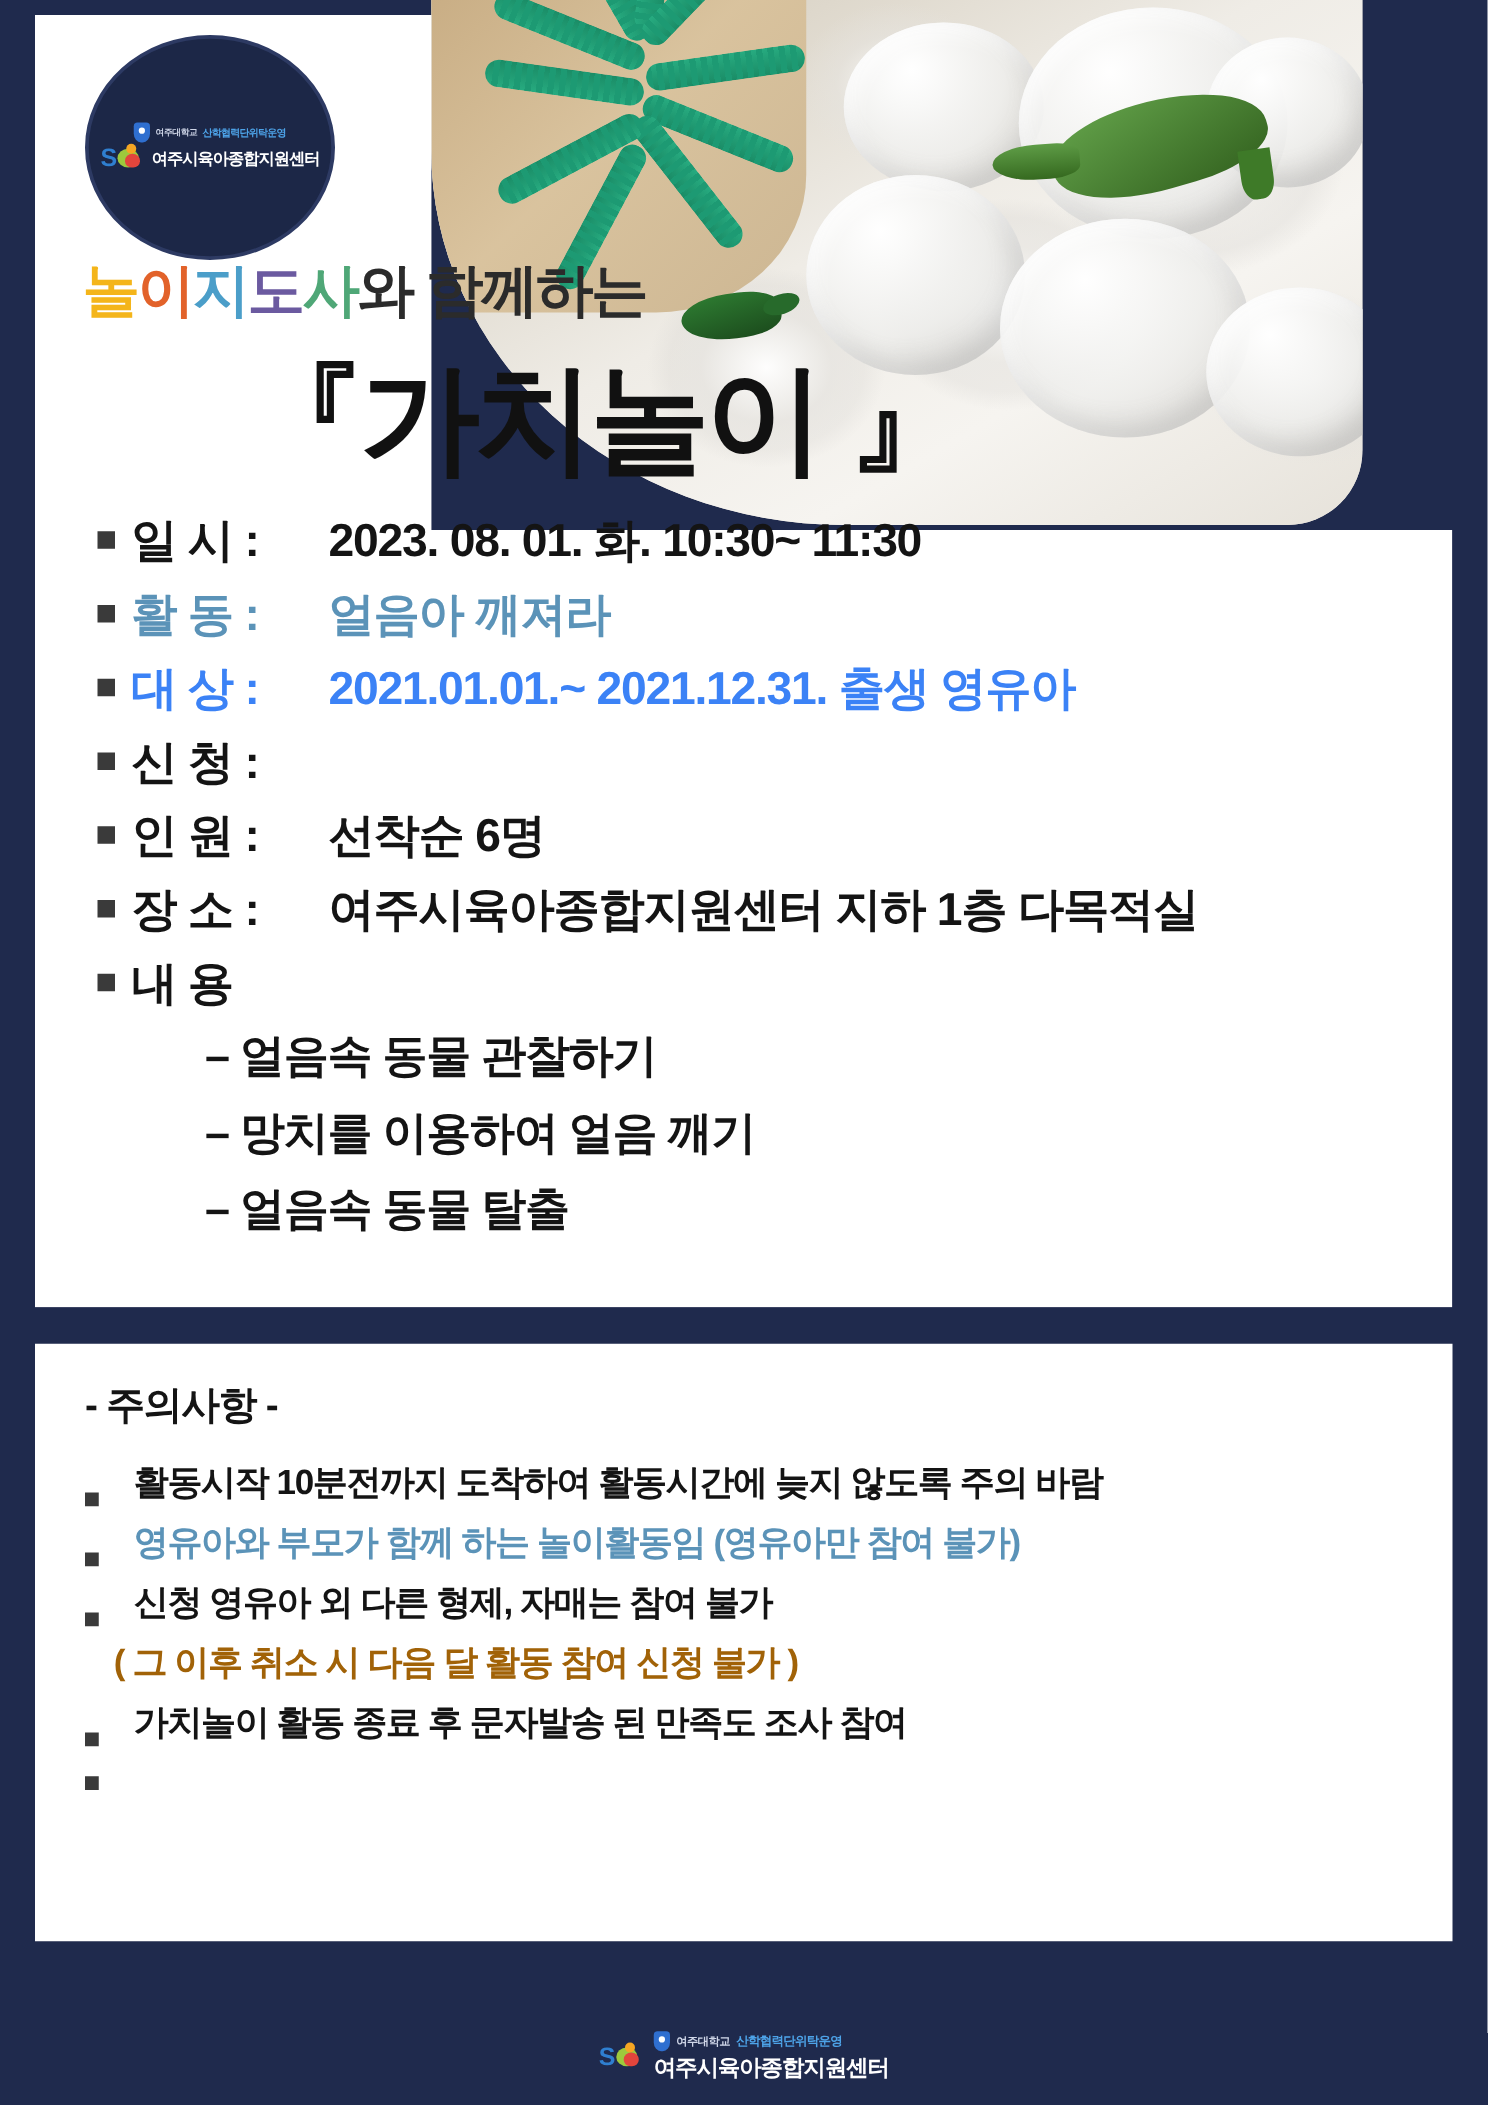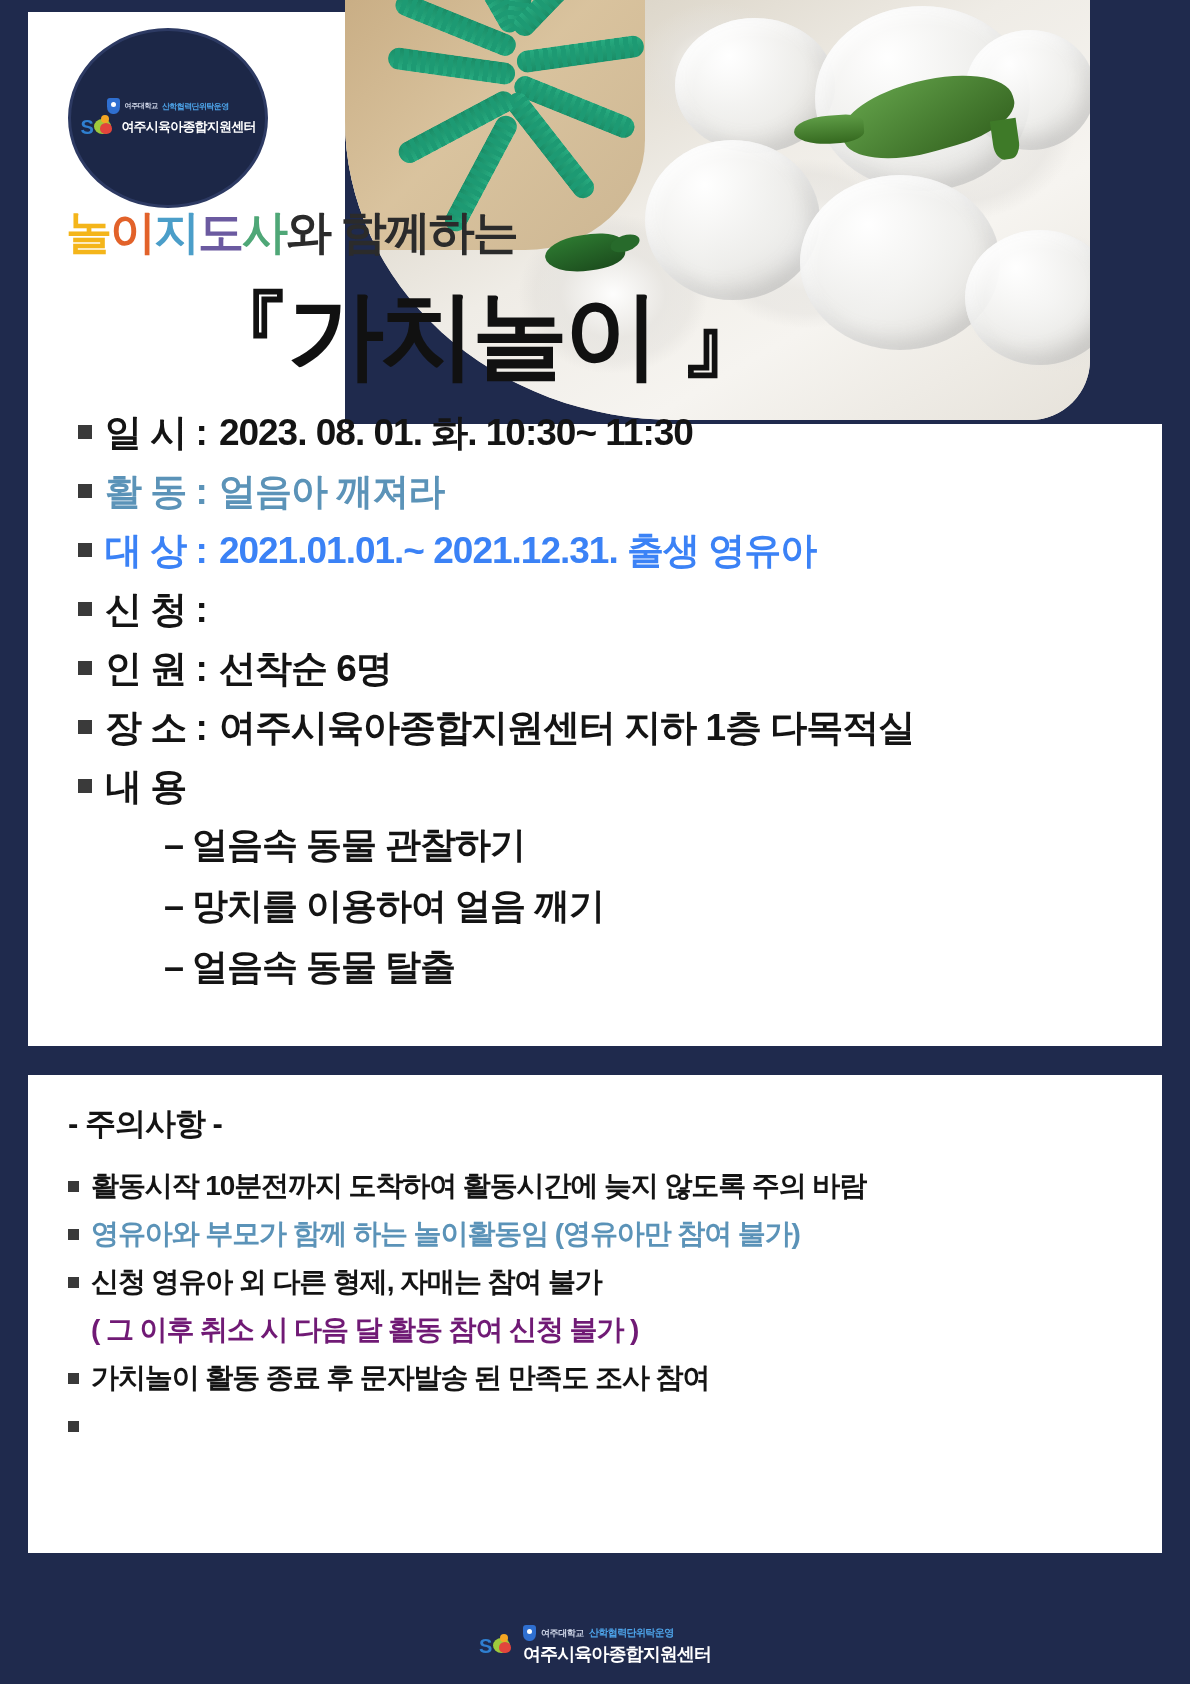--- a/index.html
+++ b/index.html
@@ -172,21 +172,21 @@
   .sq{
     display:inline-block;
     width:14px; height:14px; min-width:14px;
     background:#3a3a3a;
     margin-top:17px; margin-right:13px;
   }
   .info-label{
     font-size:37px; font-weight:bold; letter-spacing:-1px;
   }
   .info-text{
-    font-size:37px; font-weight:bold; letter-spacing:-1px;
+    font-size:37px; font-weight:bold; letter-spacing:-1px;margin-left:44px;
   }
   .t-black{ color:#141414; }
   .t-blue{ color:#5b93b8; }
   .t-red{ color:#3b82f6; }
 
   .sub-list{ margin-top:2px; margin-left:86px; }
   .sub-row{
     font-size:36px; font-weight:bold; letter-spacing:-1px;
     color:#141414; margin-bottom:12px; white-space:nowrap;
   }
@@ -198,33 +198,34 @@
     height:478px;
     background:#ffffff;
     z-index:2;
     padding:28px 34px 0 40px;
   }
   .notice-title{
     font-size:31px; font-weight:bold; color:#141414;
     letter-spacing:-1px; margin-bottom:22px;
   }
   .notice-row{
-    display:flex; align-items:flex-start; margin-bottom:10px;
+    display:flex; align-items:flex-end; margin-bottom:10px;
     white-space:nowrap;
+    gap:16px;
   }
   .sq-s{
     display:inline-block; width:11px; height:11px; min-width:11px;
     background:#3a3a3a; margin-top:14px; margin-right:12px;
   }
   .notice-text{
     font-size:28px; font-weight:bold; letter-spacing:-1.1px;
   }
   .notice-sub{
     font-size:28px; font-weight:bold; letter-spacing:-1.1px;
-    color:#701a75; margin-left:23px; margin-bottom:10px; white-space:nowrap;
+    color:#a16207; margin-left:23px; margin-bottom:10px; white-space:nowrap;
   }
 
   
   .footer{
     position:absolute; bottom:18px; left:0; right:0;
     display:flex; align-items:center; justify-content:center; gap:6px;
     z-index:4;
   }
   .f-col{ display:flex; flex-direction:column; align-items:flex-start; gap:1px; }
   .f-row1{ display:flex; align-items:center; gap:5px; }

